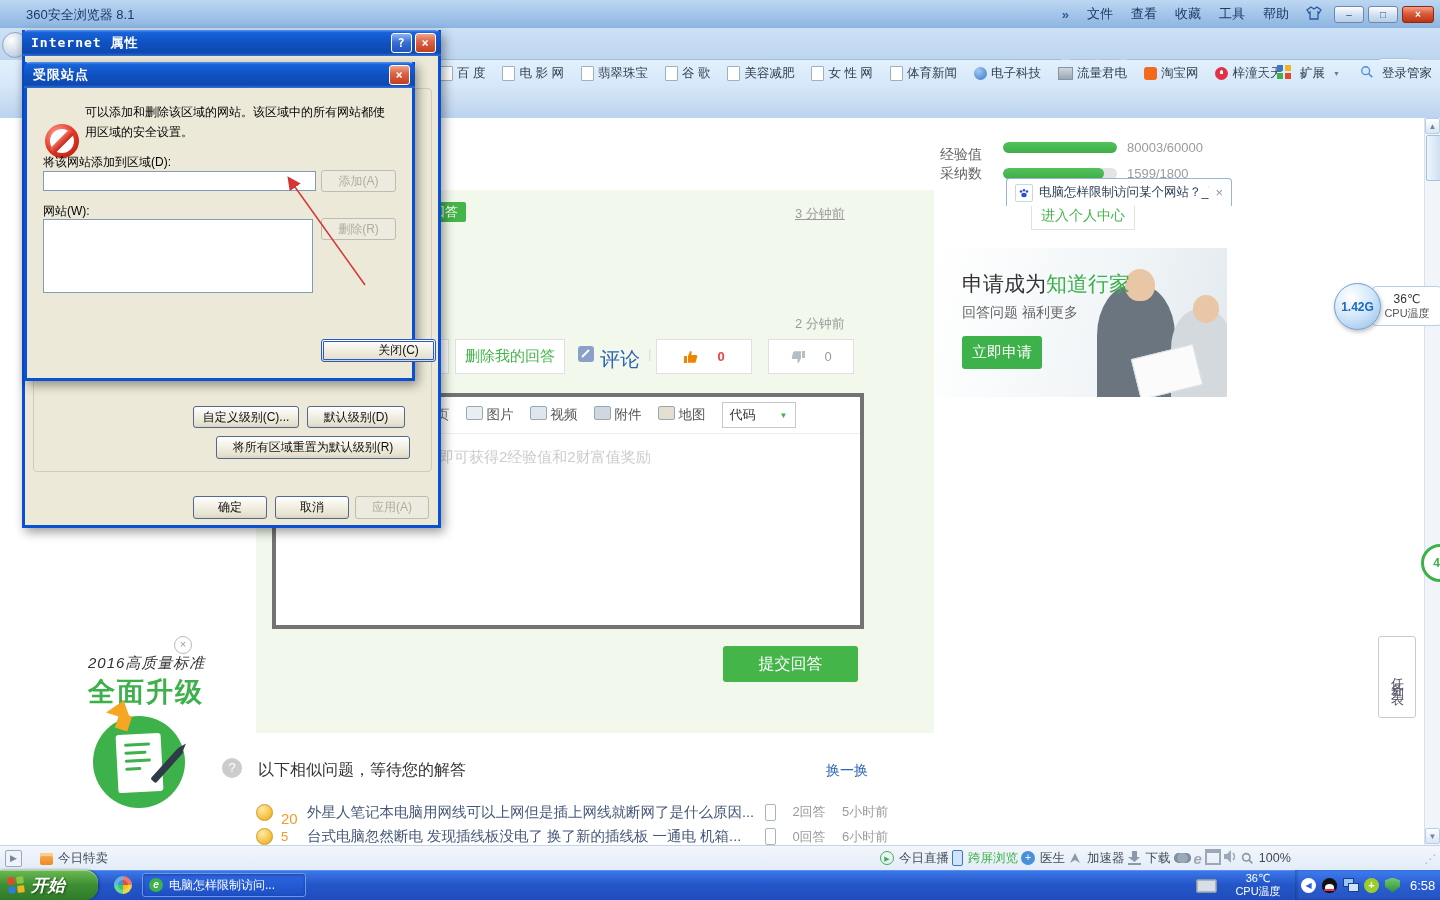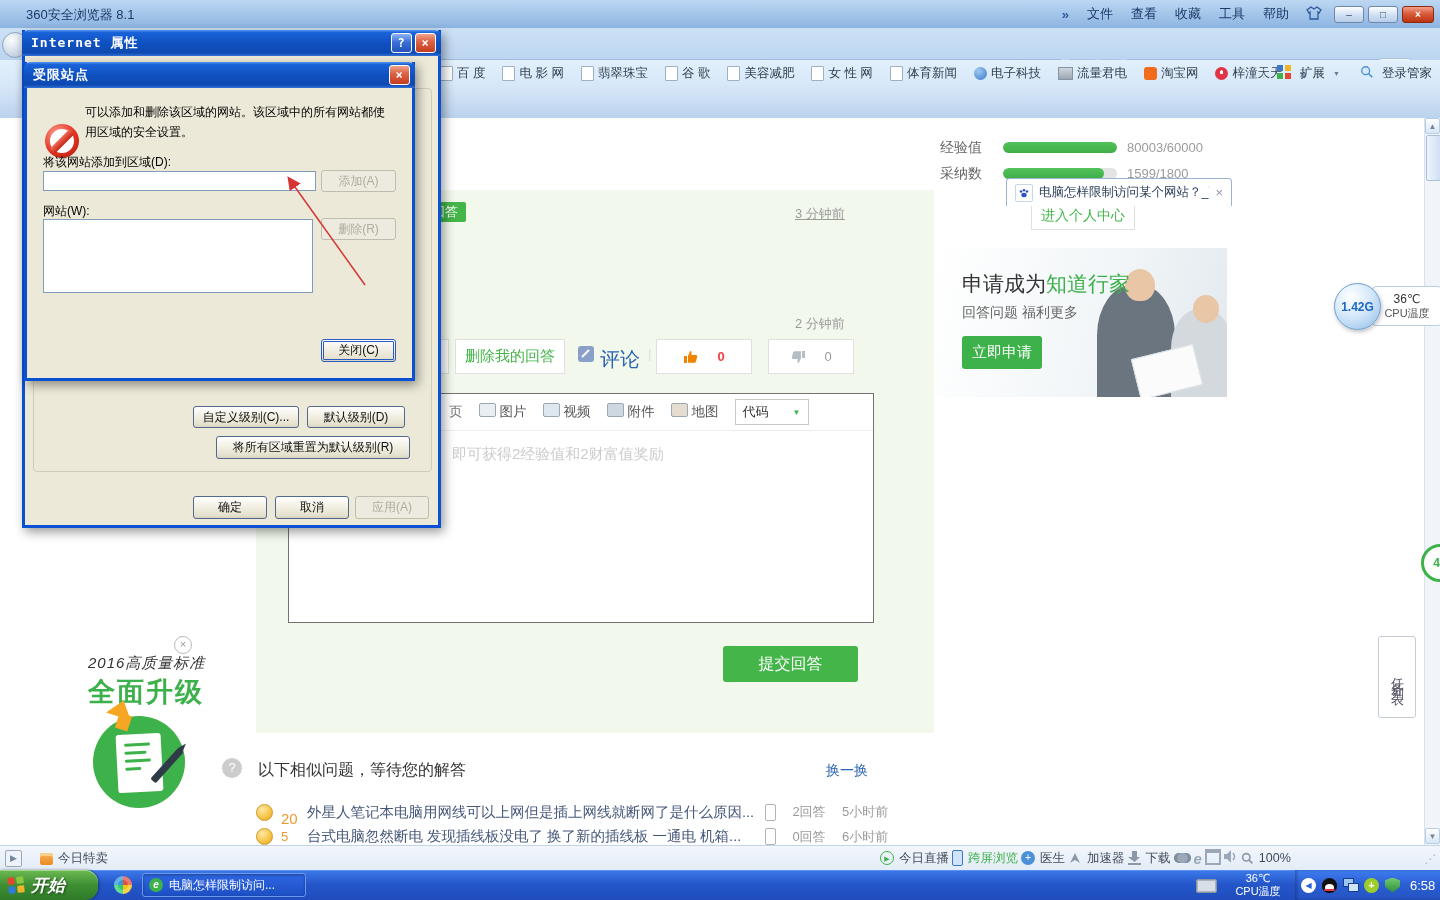--- a/index.html
+++ b/index.html
@@ -34,21 +34,21 @@
   .tab.active{top:90px;height:28px;background:#fff;z-index:3;}
   .tab .x{color:#8a9aac;font-size:13px;margin-left:auto;}
   .pawbox{width:16px;height:16px;background:#fff;border:1px solid #c8d6e6;border-radius:2px;display:flex;align-items:center;justify-content:center;flex:none;}
 
   
   .page{left:0;top:118px;width:1424px;height:727px;background:#fff;}
   .greenpanel{left:256px;top:72px;width:678px;height:543px;background:#f2f9ec;}
   .badge{background:#44b549;color:#fff;border-radius:2px;font-size:13px;display:flex;align-items:center;justify-content:center;}
   .gray{color:#9b9b9b;}
   .whitebtn{background:#fff;border:1px solid #e0e0e0;display:flex;align-items:center;justify-content:center;}
-  .editor{left:288px;top:275px;width:584px;height:228px;background:#fff;border:1px solid #737373;}
+  .editor{left:272px;top:275px;width:584px;height:228px;background:#fff;border:4px solid #737373;}
   .ed-toolbar{display:flex;align-items:center;height:36px;gap:16px;padding-left:160px;color:#555;font-size:13.5px;border-bottom:1px solid #eee;}
   .ticon{width:15px;height:12px;border:1px solid #9aa8b4;border-radius:2px;background:#e8eef2;display:inline-block;margin-right:4px;vertical-align:-1px;}
   .codedrop{width:58px;height:24px;border:1px solid #c8c8c8;background:#fff;display:flex;align-items:center;justify-content:space-between;padding:0 7px;font-size:13px;color:#333;}
   .submit{background:#44b549;color:#fff;font-size:16px;display:flex;align-items:center;justify-content:center;border-radius:3px;}
   .qlink{color:#46587a;font-size:14.5px;white-space:nowrap;}
   .coin{width:15px;height:15px;border-radius:50%;background:radial-gradient(circle at 35% 30%,#ffe9a8,#f5c341 60%,#dda133);border:1px solid #cf9a2e;}
   .phone-ic{width:9px;height:15px;border:1px solid #aab4bd;border-radius:2px;}
   .bar{height:11px;border-radius:6px;background:#e4e4e4;overflow:hidden;}
   .bar>i{display:block;height:100%;background:linear-gradient(#52c25a,#3fae49);border-radius:6px;}
 
@@ -57,21 +57,21 @@
   .xptitle{height:26px;background:linear-gradient(180deg,#5896ef 0%,#1862d8 10%,#0f51c2 50%,#0d49b0 88%,#3272da 100%);
     border-radius:6px 6px 0 0;display:flex;align-items:center;padding:0 5px 0 9px;color:#fff;font-weight:bold;font-size:13px;
     font-family:"DejaVu Sans Mono","Liberation Mono",monospace;letter-spacing:1px;}
   .dlgbtn{width:19px;height:18px;border:1px solid #fff;border-radius:3px;color:#fff;font-weight:bold;font-size:12px;
     display:flex;align-items:center;justify-content:center;margin-left:3px;flex:none;}
   .dlgbtn.q{background:linear-gradient(#8db4f2,#3a6fd8 45%,#2254b8);}
   .dlgbtn.x{background:linear-gradient(#f0a38c,#dd6547 40%,#c33d1e);}
   .xpb{background:linear-gradient(180deg,#ffffff,#f4f1e6 40%,#e6e2d0 85%,#d9d4c0);border:1px solid #52688c;border-radius:3px;
     font-size:12px;color:#101010;display:flex;align-items:center;justify-content:center;}
   .xpb.dis{color:#b0ac9f;border-color:#c0bdad;background:#edeadf;}
-  .xpb.def{outline:1px solid #2a5bc0;outline-offset:-3px;border-color:#2a5bc0;}
+  .xpb.def{outline:1px solid #2a5bc0;outline-offset:-3px;border-color:#2a5bc0;padding-left:40px;}
   .xpi{background:#fff;border:1px solid #7f9db9;}
   .grpbox{border:1px solid #cfccba;border-radius:4px;}
   .lbl{font-size:12px;color:#000;}
   .prohibit{width:34px;height:34px;border-radius:50%;background:radial-gradient(circle at 35% 30%,#ff9f92,#e23322 55%,#a31708);position:relative;}
   .prohibit::before{content:"";position:absolute;left:5px;top:5px;width:24px;height:24px;border-radius:50%;background:#fff;}
   .prohibit::after{content:"";position:absolute;left:3px;top:14px;width:28px;height:7px;background:linear-gradient(#f26a5a,#c62615);transform:rotate(-45deg);border-radius:2px;}
 
   
   .statusbar{left:0;top:845px;width:1440px;height:25px;background:linear-gradient(#f3f7fc,#e2ebf7);border-top:1px solid #c3d5ea;}
   .sb-item{display:flex;align-items:center;gap:5px;font-size:12.5px;color:#3f4a58;}
@@ -381,21 +381,21 @@
     </div>
     <div class="r f" style="left:256px;top:709px;width:660px;gap:8px;">
       <i class="coin"></i>
       <span style="color:#f09b2f;font-size:13px;width:18px;">5</span>
       <span class="qlink" style="width:450px;overflow:hidden;">台式电脑忽然断电 发现插线板没电了 换了新的插线板 一通电 机箱...</span>
       <i class="phone-ic"></i>
       <span class="gray" style="width:50px;text-align:center;">0回答</span>
       <span class="gray">6小时前</span>
     </div>
 
-    <span class="r" style="left:940px;top:21px;color:#666;font-size:14px;">经验值</span>
+    <span class="r" style="left:940px;top:28px;color:#666;font-size:14px;">经验值</span>
     <div class="r bar" style="left:1003px;top:24px;width:114px;">
         <i style="width:100%;"></i>
       </div>
     <span class="r gray" style="left:1127px;top:22px;">80003/60000</span>
     <span class="r" style="left:940px;top:47px;color:#666;font-size:14px;">采纳数</span>
     <div class="r bar" style="left:1003px;top:50px;width:114px;">
         <i style="width:89%;"></i>
       </div>
     <span class="r gray" style="left:1127px;top:48px;">1599/1800</span>
     <div class="r whitebtn" style="left:1031px;top:84px;width:102px;height:26px;color:#44b549;font-size:14px;">进入个人中心</div>

